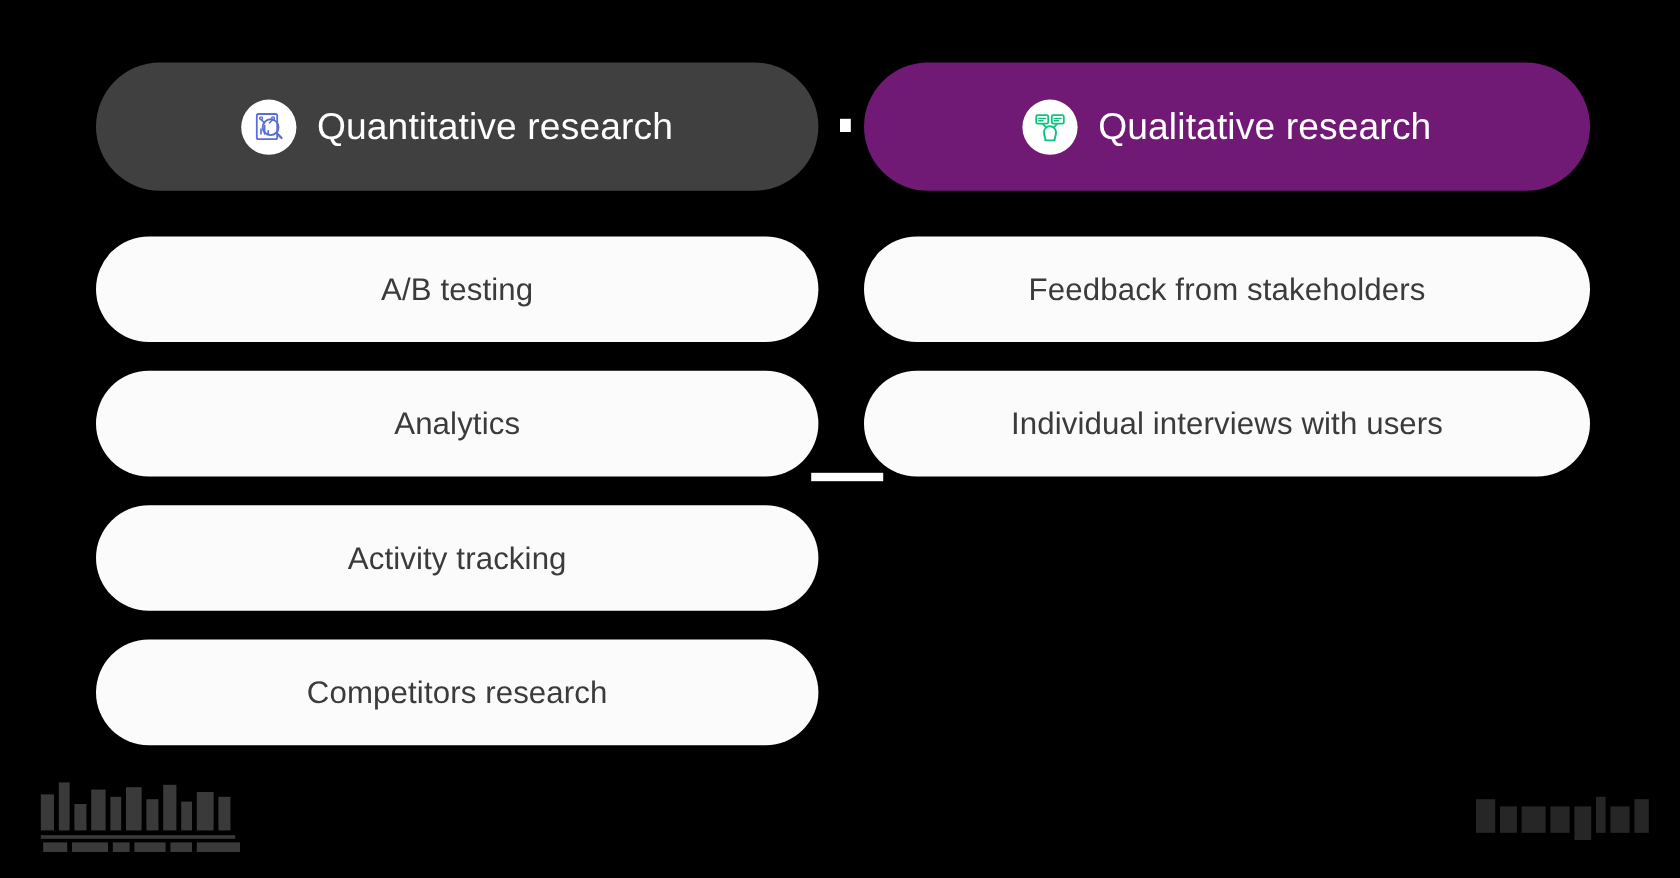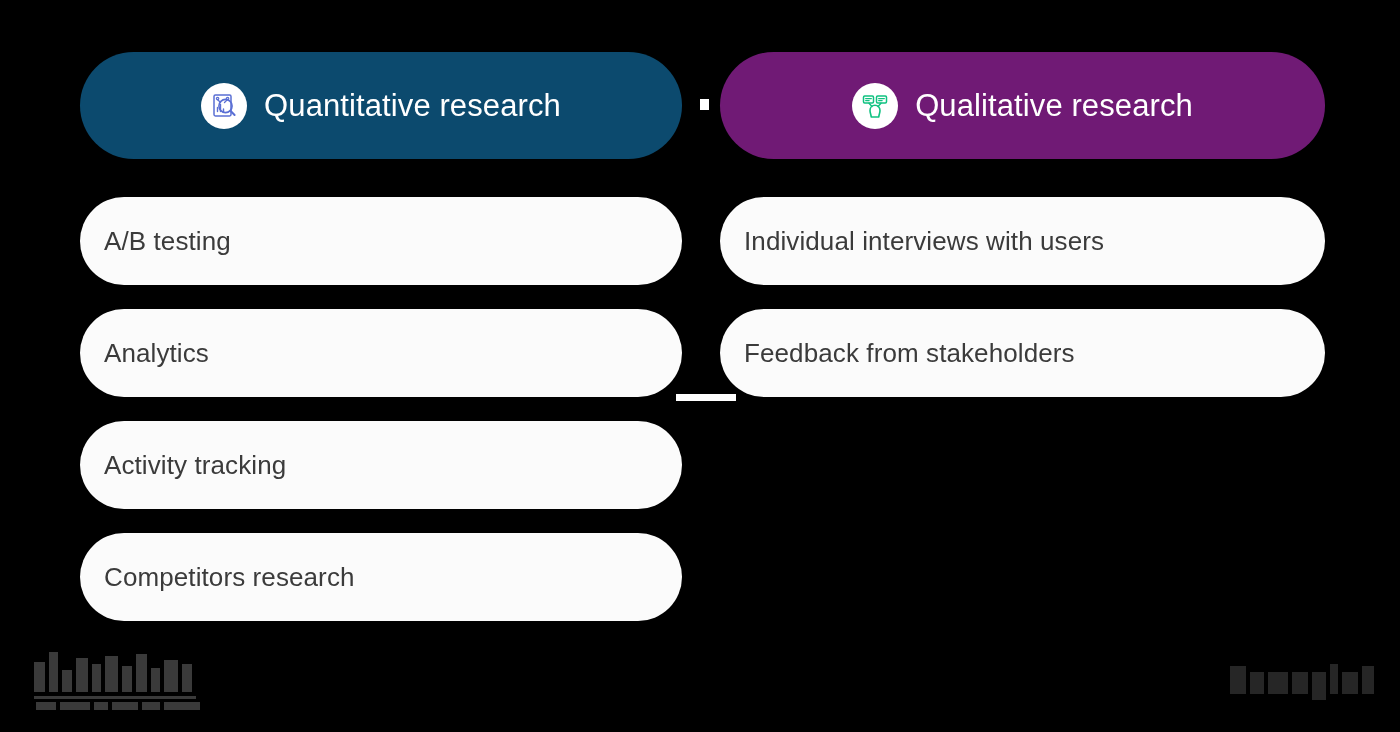--- a/index.html
+++ b/index.html
@@ -44,21 +44,21 @@
     height: 107px;
     border-radius: 54px;
     display: flex;
     align-items: center;
     justify-content: center;
     gap: 17px;
     box-sizing: border-box;
     padding: 0 20px;
     margin-bottom: 14px;
   }
-  .header-pill.quant { background: #0c4a6e; }
+  .header-pill.quant { background: #404040; }
   .header-pill.qual  { background: #701a75; }
 
   .header-title {
     font-size: 31px;
     font-weight: 400;
     color: #ffffff;
     letter-spacing: 0.1px;
     white-space: nowrap;
   }
 
@@ -74,21 +74,21 @@
   }
   .icon-badge svg { display: block; }
 
   
   .item-pill {
     height: 88px;
     border-radius: 46px;
     background: #FBFBFB;
     display: flex;
     align-items: center;
-    justify-content: flex-start;
+    justify-content: center;
     margin-top: 24px;
     box-sizing: border-box;
     padding: 0 24px;
   }
   .column.left  .item-pill:first-of-type,
   .column.right .item-pill:first-of-type { margin-top: 12px; }
 
   .item-label {
     font-size: 26px;
     font-weight: 400;
@@ -171,24 +171,24 @@
             <path d="M18.6 7.6h5.8M18.6 9.6h3.6" stroke="#10C281" stroke-width="1.1" stroke-linecap="round"></path>
             <path d="M9 12.2L12 15.4" stroke="#10C281" stroke-width="1.4" stroke-linecap="round"></path>
             <path d="M21 12.2L18 15.4" stroke="#10C281" stroke-width="1.4" stroke-linecap="round"></path>
             <path d="M15 14.2c-3 0-5 2.3-5 5.2 0 2.6 1.2 4.4 1.2 6.6h7.6c0-2.2 1.2-4 1.2-6.6 0-2.9-2-5.2-5-5.2z" stroke="#10C281" stroke-width="1.6" stroke-linejoin="round" fill="none"></path>
           </svg>
         </span>
         <span class="header-title">Qualitative research</span>
       </div>
 
       <div class="item-pill">
+        <span class="item-label">Feedback from stakeholders</span>
+      </div>
+      <div class="item-pill">
         <span class="item-label">Individual interviews with users</span>
-      </div>
-      <div class="item-pill">
-        <span class="item-label">Feedback from stakeholders</span>
       </div>
     </div>
 
     <div class="divider-artifact"></div>
     <div class="divider-artifact small"></div>
   </div>
 
   <div class="footer-logo left">
     <svg width="172" height="62" viewBox="0 0 172 62" fill="none">
       <g fill="#3A3A3A">

